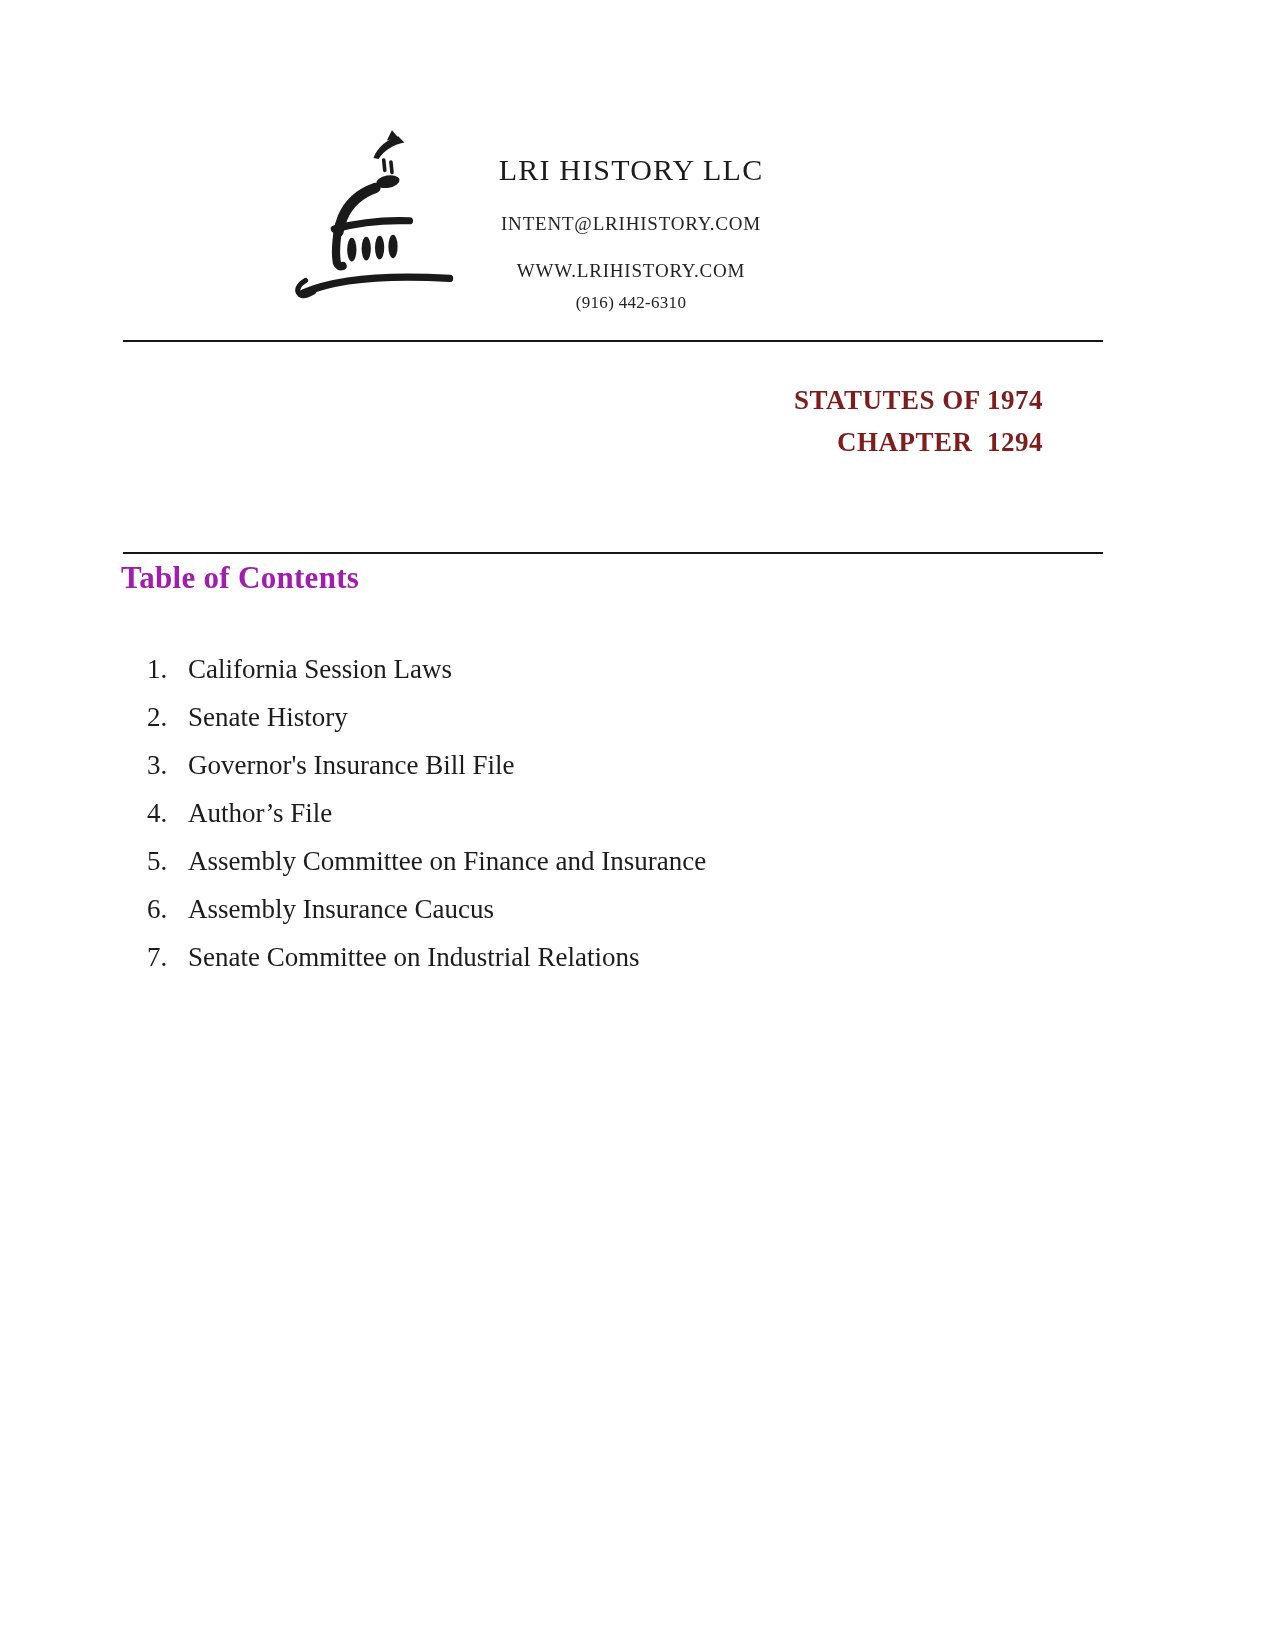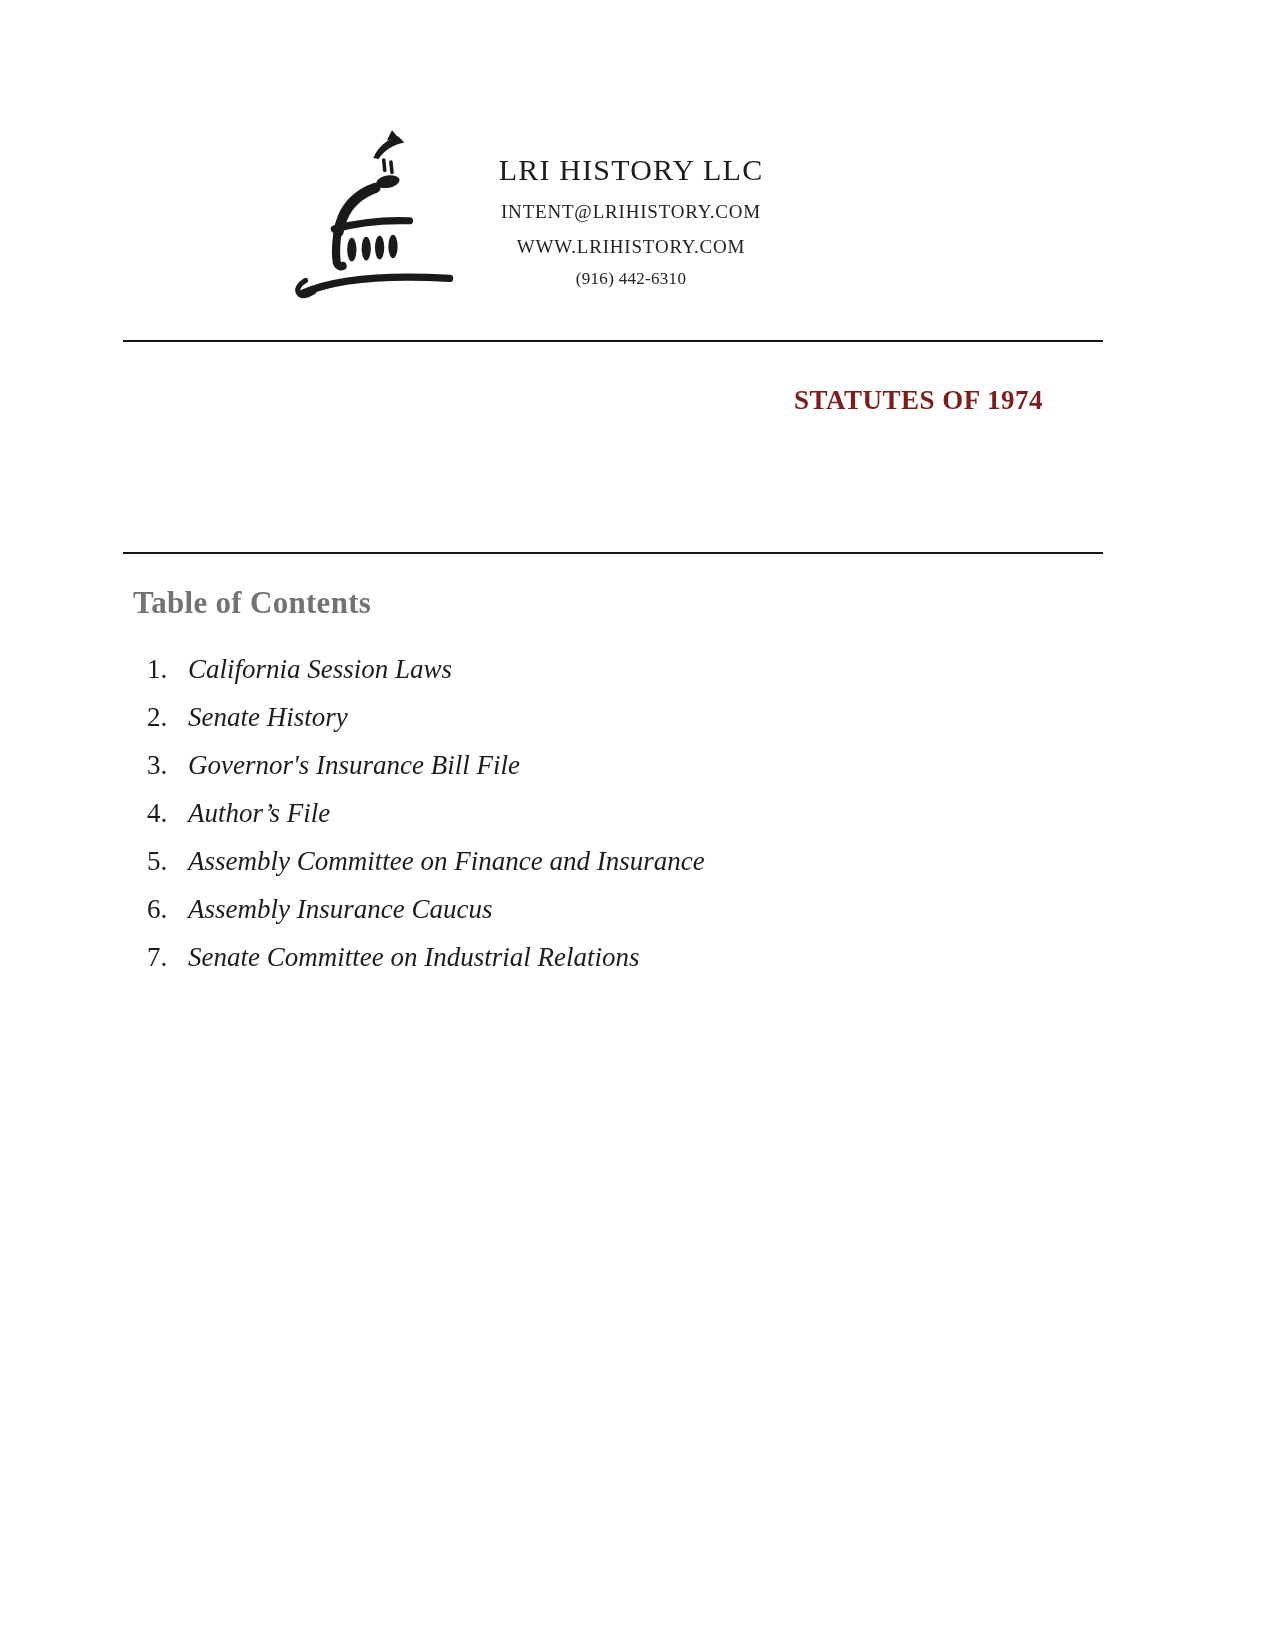--- a/index.html
+++ b/index.html
@@ -18,21 +18,21 @@
   .header-text {
     position: absolute; left: 461px; top: 152px; width: 340px;
     text-align: center;
   }
   .company-name {
     font-size: 30px; line-height: 36px; letter-spacing: 1.2px;
     color: #1c1c1c; font-weight: 400;
   }
   .contact-line {
     font-size: 19px; line-height: 22px; letter-spacing: 0.8px;
-    color: #222222; margin-top: 13px;
+    color: #222222; margin-top: 25px;
   }
   .phone-line {
     font-size: 17px; line-height: 20px; letter-spacing: 0.3px;
     color: #222222; margin-top: 11px;
   }
 
   
   .rule { position: absolute; left: 123px; width: 980px; height: 0; border-top: 2px solid #161616; }
   .rule-1 { top: 340px; }
   .rule-2 { top: 552px; }
@@ -43,35 +43,34 @@
     text-align: right;
   }
   .reference-line {
     font-size: 27px; line-height: 42px; font-weight: 700;
     color: #7f1d1d; letter-spacing: 0.5px;
     white-space: pre;
   }
 
   
   .toc-title {
-    position: absolute; left: 121px; top: 585px;
-    font-size: 31px; font-weight: 700; color: #737373;
+    position: absolute; left: 121px; top: 560px;
+    font-size: 31px; font-weight: 700; color: #a21caf;
     letter-spacing: 0.3px;
-    margin-left: 12px;
   }
   .toc-list {
     position: absolute; left: 147px; top: 645px; width: 900px;
     list-style: none; margin: 0; padding: 0;
   }
   .toc-item {
     display: flex; align-items: baseline;
     font-size: 27px; line-height: 48px; color: #1c1c1c;
   }
   .toc-num { width: 41px; flex: 0 0 41px; }
-  .toc-label { flex: 1; font-style: italic; }
+  .toc-label { flex: 1; }
 </style>
 </head>
 <body>
 
 <div class="page">
 
   <div class="logo-wrap">
     <svg viewBox="0 0 160 170" fill="none" stroke="#1a1a1a" stroke-linecap="round" stroke-linejoin="round">
 
       <path d="M96,6 L102,13 L91,16 Z" fill="#1a1a1a" stroke="none"></path>
@@ -102,20 +101,21 @@
     <div class="company-name">LRI HISTORY LLC</div>
     <div class="contact-line">INTENT@LRIHISTORY.COM</div>
     <div class="contact-line">WWW.LRIHISTORY.COM</div>
     <div class="phone-line">(916) 442-6310</div>
   </div>
 
   <div class="rule rule-1"></div>
 
   <div class="reference">
     <div class="reference-line">STATUTES OF 1974</div>
+    <div class="reference-line">CHAPTER  1294</div>
   </div>
 
   <div class="rule rule-2"></div>
 
   <div class="toc-title">Table of Contents</div>
 
   <ol class="toc-list">
     <li class="toc-item">
       <span class="toc-num">1.</span>
       <span class="toc-label">California Session Laws</span>

